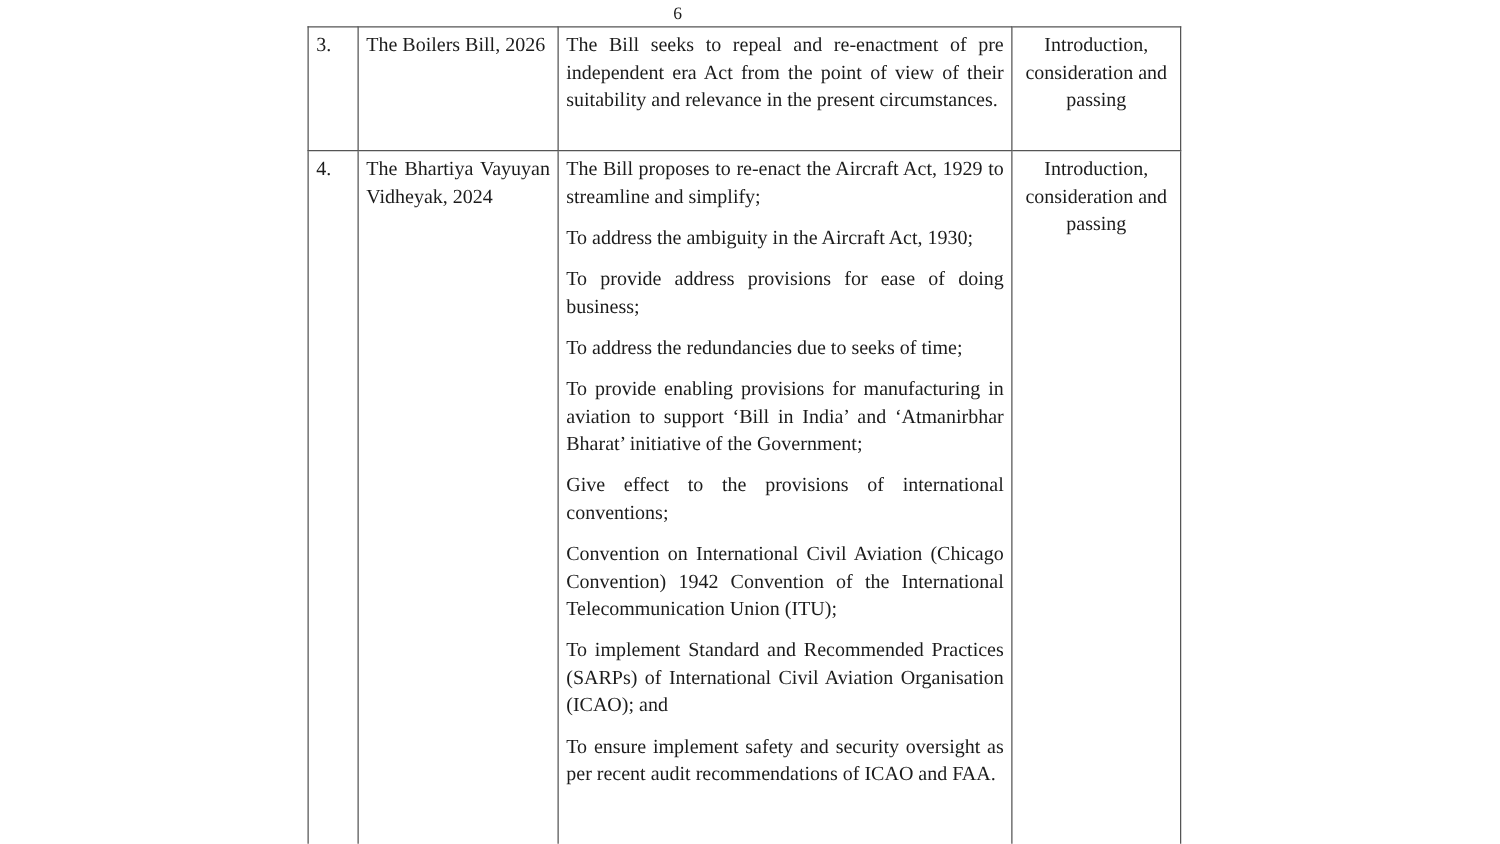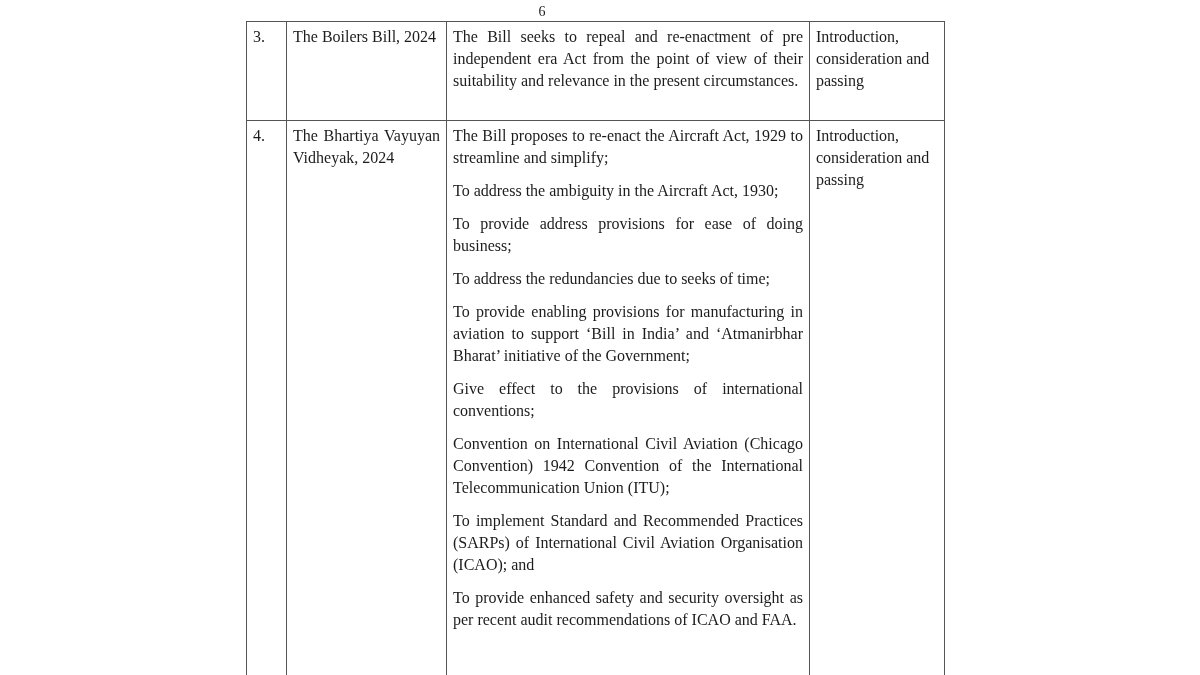--- a/index.html
+++ b/index.html
@@ -45,21 +45,21 @@
   td.col-serial {
     text-align: left;
   }
   td.col-bill {
     text-align: justify;
   }
   td.col-desc {
     text-align: justify;
   }
   td.col-status {
-    text-align: left;
+    text-align: center;
     padding-right: 4px;
     margin-left: 48px;
   }
   td.col-desc p {
     margin: 0 0 11px 0;
   }
   td.col-desc p:last-child {
     margin-bottom: 0;
   }
   tr.row-tall {
@@ -79,39 +79,39 @@
   <table class="bills-table">
     <colgroup>
       <col style="width:40px">
       <col style="width:160px">
       <col style="width:363px">
       <col style="width:135px">
     </colgroup>
     <tbody>
       <tr class="row-short">
         <td class="col-serial">3.</td>
-        <td class="col-bill">The Boilers Bill, 2024</td>
+        <td class="col-bill">The Boilers Bill, 2026</td>
         <td class="col-desc">
           <p>The Bill seeks to repeal and re-enactment of pre independent era Act from the point of view of their suitability and relevance in the present circumstances.</p>
         </td>
         <td class="col-status">Introduction, consideration and passing</td>
       </tr>
 
       <tr class="row-tall">
         <td class="col-serial">4.</td>
         <td class="col-bill">The Bhartiya Vayuyan Vidheyak, 2024</td>
         <td class="col-desc">
           <p>The Bill proposes to re-enact the Aircraft Act, 1929 to streamline and simplify;</p>
           <p>To address the ambiguity in the Aircraft Act, 1930;</p>
           <p>To provide address provisions for ease of doing business;</p>
           <p>To address the redundancies due to seeks of time;</p>
           <p>To provide enabling provisions for manufacturing in aviation to support ‘Bill in India’ and ‘Atmanirbhar Bharat’ initiative of the Government;</p>
           <p>Give effect to the provisions of international conventions;</p>
           <p>Convention on International Civil Aviation (Chicago Convention) 1942 Convention of the International Telecommunication Union (ITU);</p>
           <p>To implement Standard and Recommended Practices (SARPs) of International Civil Aviation Organisation (ICAO); and</p>
-          <p>To provide enhanced safety and security oversight as per recent audit recommendations of ICAO and FAA.</p>
+          <p>To ensure implement safety and security oversight as per recent audit recommendations of ICAO and FAA.</p>
         </td>
         <td class="col-status">Introduction, consideration and passing</td>
       </tr>
     </tbody>
   </table>
 
 </div>
 
 </body></html>

